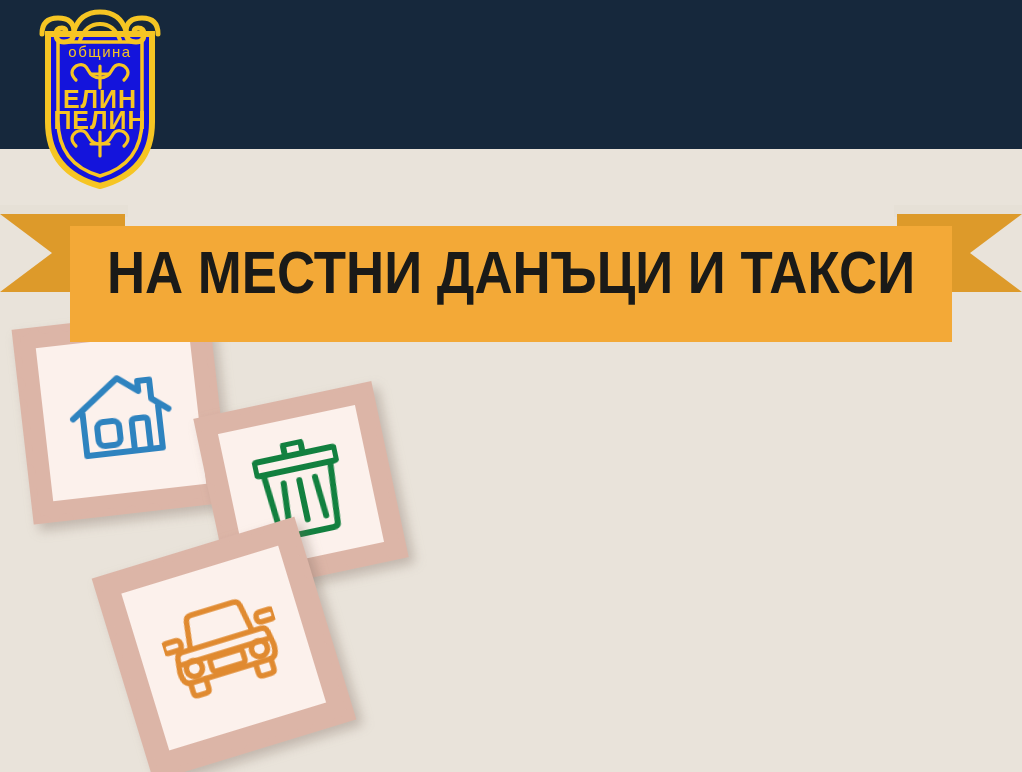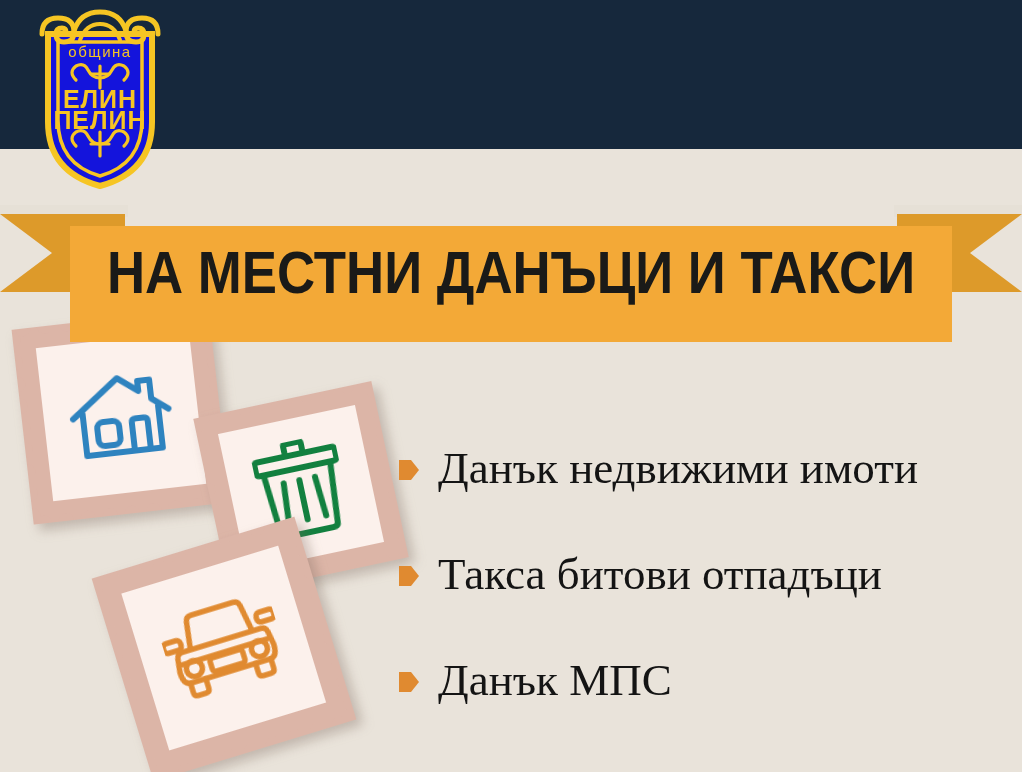--- a/index.html
+++ b/index.html
@@ -351,38 +351,14 @@
           <circle cx="92" cy="57" r="8"></circle>
           <path d="M16 70 L16 80 Q16 84 20 84 L28 84 Q32 84 32 80 L32 70"></path>
           <path d="M84 70 L84 80 Q84 84 88 84 L96 84 Q100 84 100 80 L100 70"></path>
           <rect x="0" y="25" width="18" height="10" rx="4"></rect>
           <rect x="98" y="22" width="18" height="10" rx="4"></rect>
         </g>
       </svg>
     </div>
   </div>
 
-  <div class="list">
-
-    <div class="list-item">
-      <svg class="bullet" viewBox="0 0 22 26">
-        <path d="M1 3 L13 3 L21 13 L13 23 L1 23 Z" fill="#e08a30"></path>
-      </svg>
-      <span class="item-label">Данък недвижими имоти</span>
-    </div>
-
-    <div class="list-item">
-      <svg class="bullet" viewBox="0 0 22 26">
-        <path d="M1 3 L13 3 L21 13 L13 23 L1 23 Z" fill="#e08a30"></path>
-      </svg>
-      <span class="item-label">Такса битови отпадъци</span>
-    </div>
-
-    <div class="list-item">
-      <svg class="bullet" viewBox="0 0 22 26">
-        <path d="M1 3 L13 3 L21 13 L13 23 L1 23 Z" fill="#e08a30"></path>
-      </svg>
-      <span class="item-label">Данък МПС</span>
-    </div>
-
-  </div>
 
 </div>
 
 </body></html>

